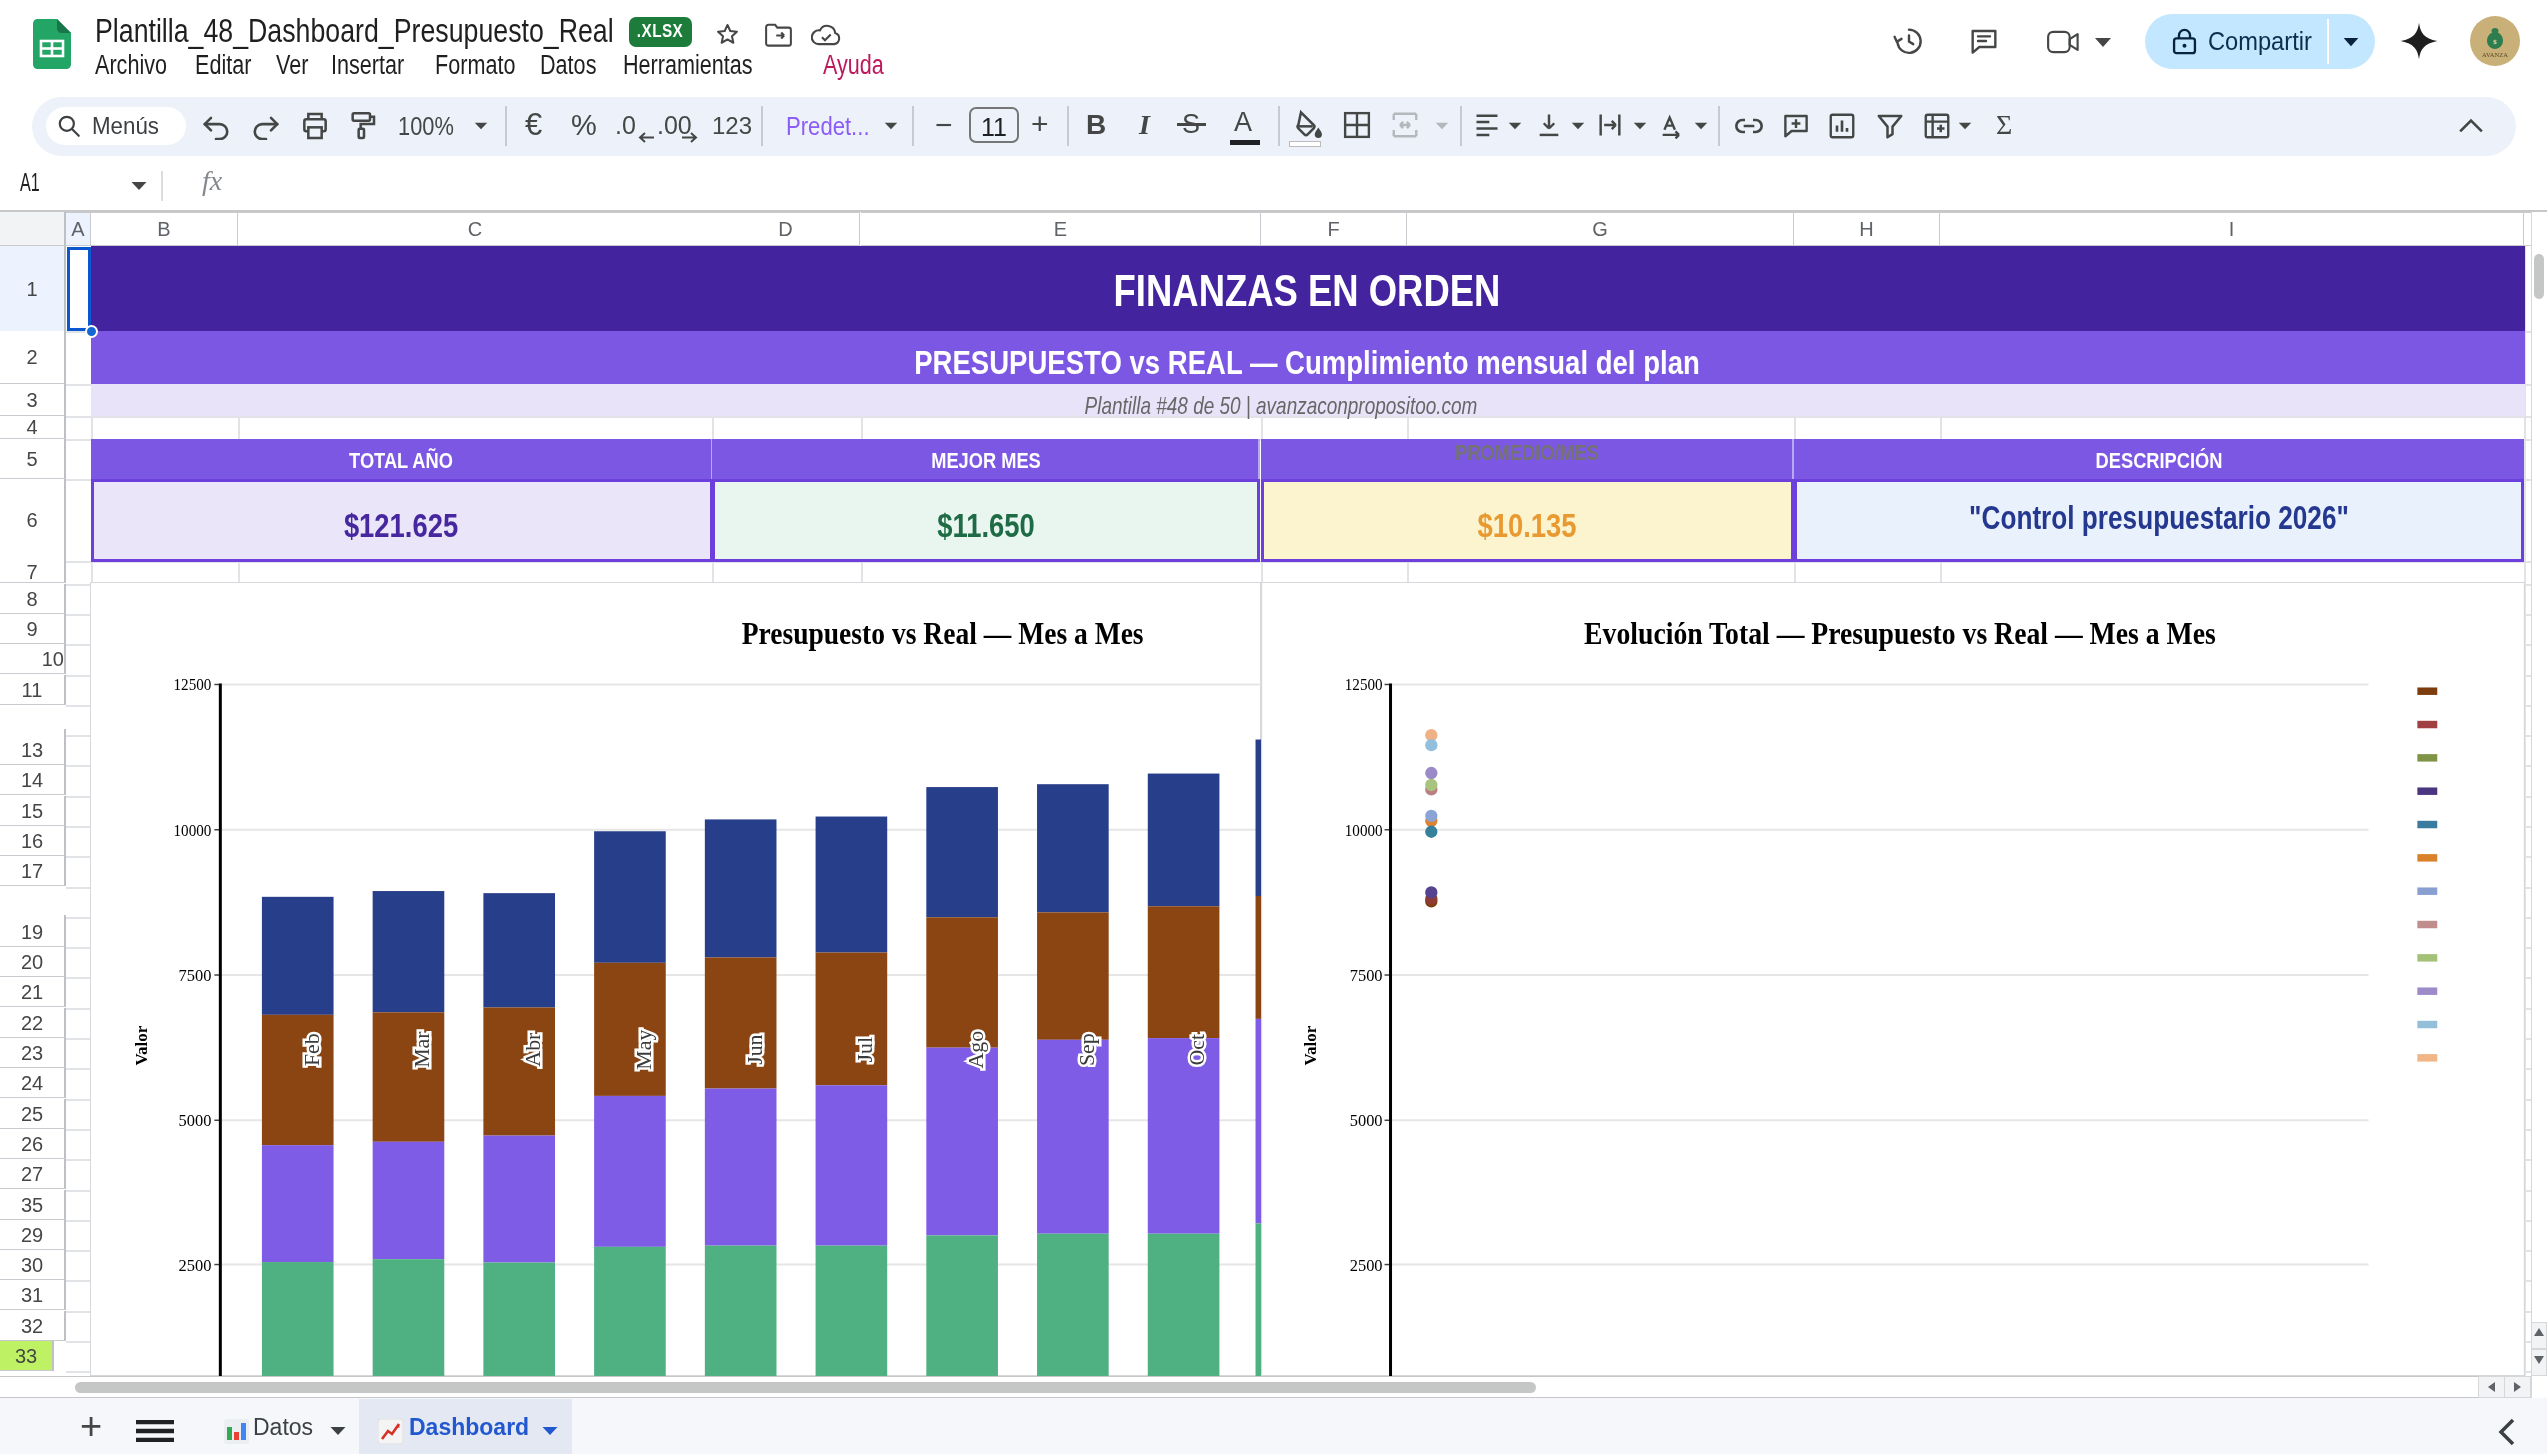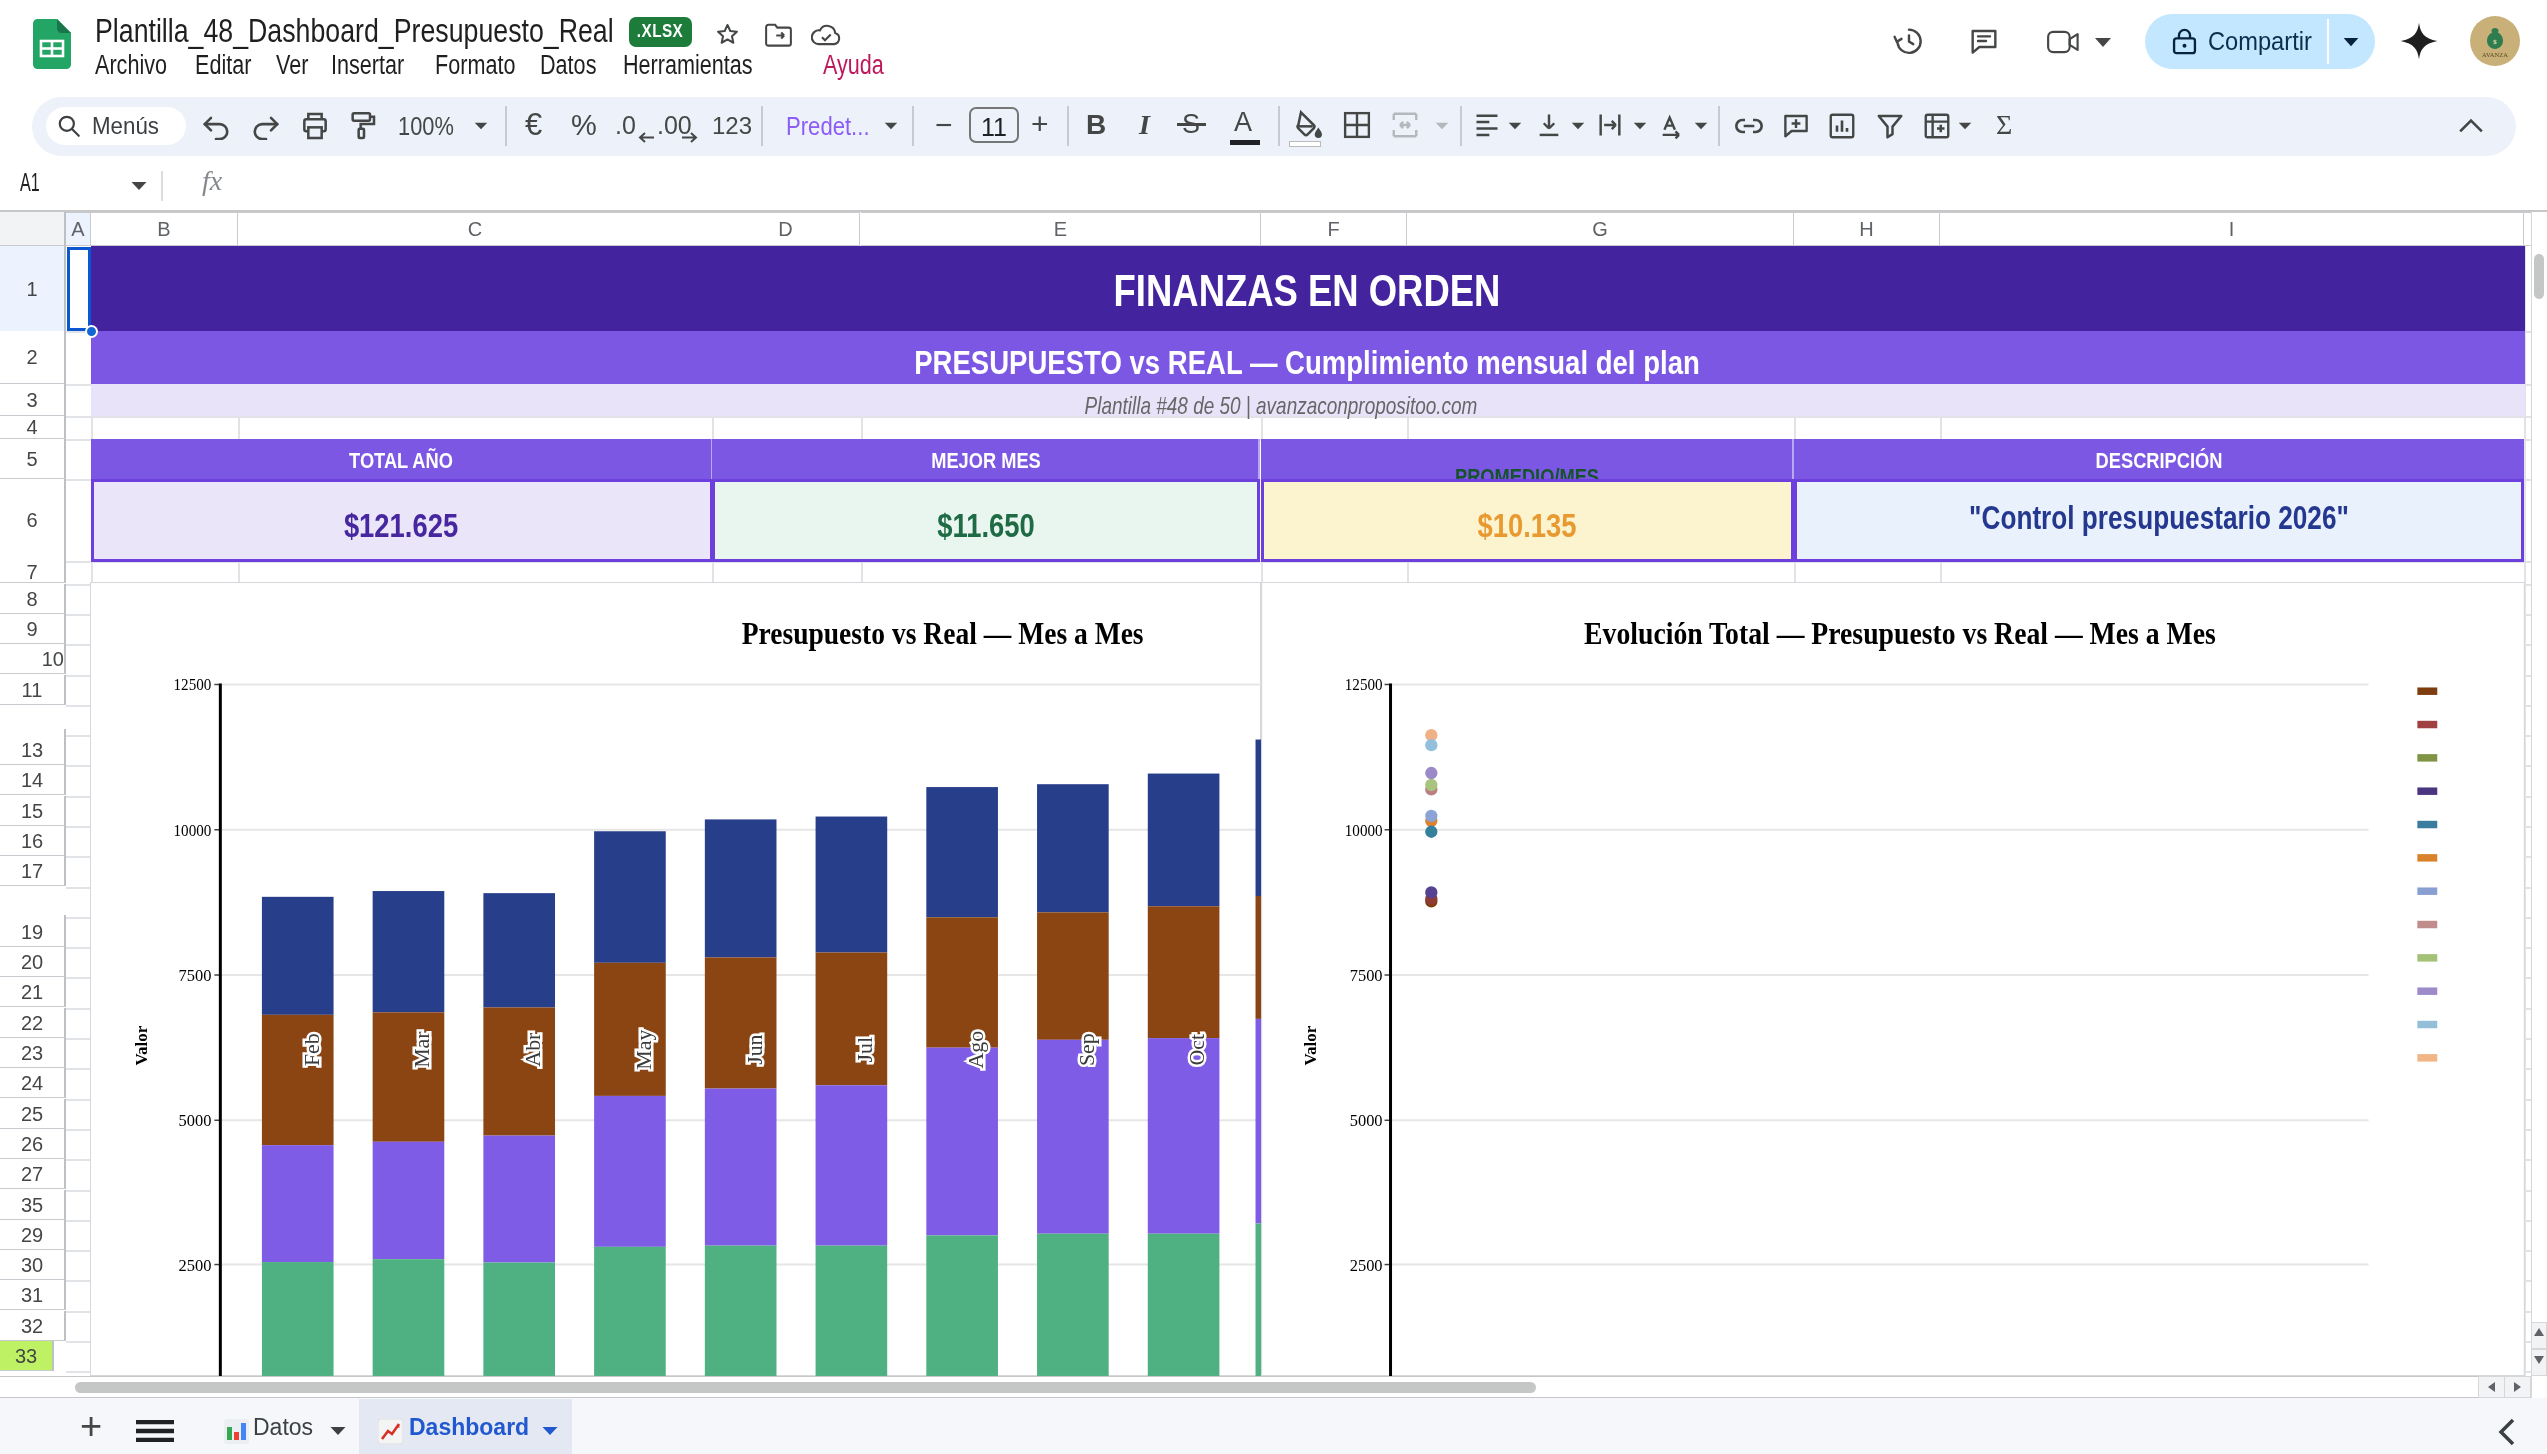--- a/index.html
+++ b/index.html
@@ -350,21 +350,21 @@
 <div class="ab" style="left:91px;top:331px;width:2434px;height:53px;background:#7C57E3;"></div>
 <div class="ab" style="left:1307px;top:343px;white-space:nowrap;color:#fff;"><span style="display:inline-block;transform:translateX(-50%) scaleX(0.81);font:bold 34px 'Liberation Sans';white-space:pre;">PRESUPUESTO vs REAL — Cumplimiento mensual del plan</span></div>
 <div class="ab" style="left:91px;top:384px;width:2434px;height:32px;background:#E9E3F9;"></div>
 <div class="ab" style="left:1281px;top:392px;white-space:nowrap;color:#666;"><span style="display:inline-block;transform:translateX(-50%) scaleX(0.79);font:italic 24px 'Liberation Sans';white-space:pre;">Plantilla #48 de 50 | avanzaconpropositoo.com</span></div>
 
 <div class="ab" style="left:91px;top:439px;width:622px;height:40px;background:#7C57E3;border-right:2px solid #b9a7ef;box-sizing:border-box;"></div>
 <div class="ab" style="left:401px;top:448px;white-space:nowrap;color:#fff;"><span style="display:inline-block;transform:translateX(-50%) scaleX(0.83);font:bold 22px 'Liberation Sans';white-space:pre;">TOTAL AÑO</span></div>
 <div class="ab" style="left:712px;top:439px;width:548px;height:40px;background:#7C57E3;border-right:2px solid #b9a7ef;box-sizing:border-box;"></div>
 <div class="ab" style="left:986px;top:448px;white-space:nowrap;color:#fff;"><span style="display:inline-block;transform:translateX(-50%) scaleX(0.83);font:bold 22px 'Liberation Sans';white-space:pre;">MEJOR MES</span></div>
 <div class="ab" style="left:1261px;top:439px;width:533px;height:40px;background:#7C57E3;border-right:2px solid #b9a7ef;box-sizing:border-box;"></div>
-<div class="ab" style="left:1527px;top:464px;white-space:nowrap;color:#14532d;"><span style="display:inline-block;transform:translateX(-50%) scaleX(0.83);font:bold 22px 'Liberation Sans';white-space:pre;">PROMEDIO/MES</span></div>
+<div class="ab" style="left:1527px;top:440px;white-space:nowrap;color:#737373;"><span style="display:inline-block;transform:translateX(-50%) scaleX(0.83);font:bold 22px 'Liberation Sans';white-space:pre;">PROMEDIO/MES</span></div>
 <div class="ab" style="left:1794px;top:439px;width:730px;height:40px;background:#7C57E3;box-sizing:border-box;"></div>
 <div class="ab" style="left:2159px;top:448px;white-space:nowrap;color:#fff;"><span style="display:inline-block;transform:translateX(-50%) scaleX(0.83);font:bold 22px 'Liberation Sans';white-space:pre;">DESCRIPCIÓN</span></div>
 <div class="ab" style="left:91px;top:479px;width:622px;height:83px;background:#EBE5FA;border:3px solid #6D3FDC;box-sizing:border-box;"></div>
 <div class="ab" style="left:401px;top:507px;white-space:nowrap;color:#46279F;"><span style="display:inline-block;transform:translateX(-50%) scaleX(0.83);font:bold 33px 'Liberation Sans';white-space:pre;">$121.625</span></div>
 <div class="ab" style="left:712px;top:479px;width:548px;height:83px;background:#E9F6EF;border:3px solid #6D3FDC;box-sizing:border-box;"></div>
 <div class="ab" style="left:986px;top:507px;white-space:nowrap;color:#1E6B45;"><span style="display:inline-block;transform:translateX(-50%) scaleX(0.83);font:bold 33px 'Liberation Sans';white-space:pre;">$11.650</span></div>
 <div class="ab" style="left:1261px;top:479px;width:533px;height:83px;background:#FCF3CF;border:3px solid #6D3FDC;box-sizing:border-box;"></div>
 <div class="ab" style="left:1527px;top:507px;white-space:nowrap;color:#E89A31;"><span style="display:inline-block;transform:translateX(-50%) scaleX(0.83);font:bold 33px 'Liberation Sans';white-space:pre;">$10.135</span></div>
 <div class="ab" style="left:1794px;top:479px;width:730px;height:83px;background:#E9F1FC;border:3px solid #6D3FDC;box-sizing:border-box;"></div>
 <div class="ab" style="left:2159px;top:498px;white-space:nowrap;color:#25388F;"><span style="display:inline-block;transform:translateX(-50%) scaleX(0.77);font:bold 34px 'Liberation Sans';white-space:pre;">"Control presupuestario 2026"</span></div>

